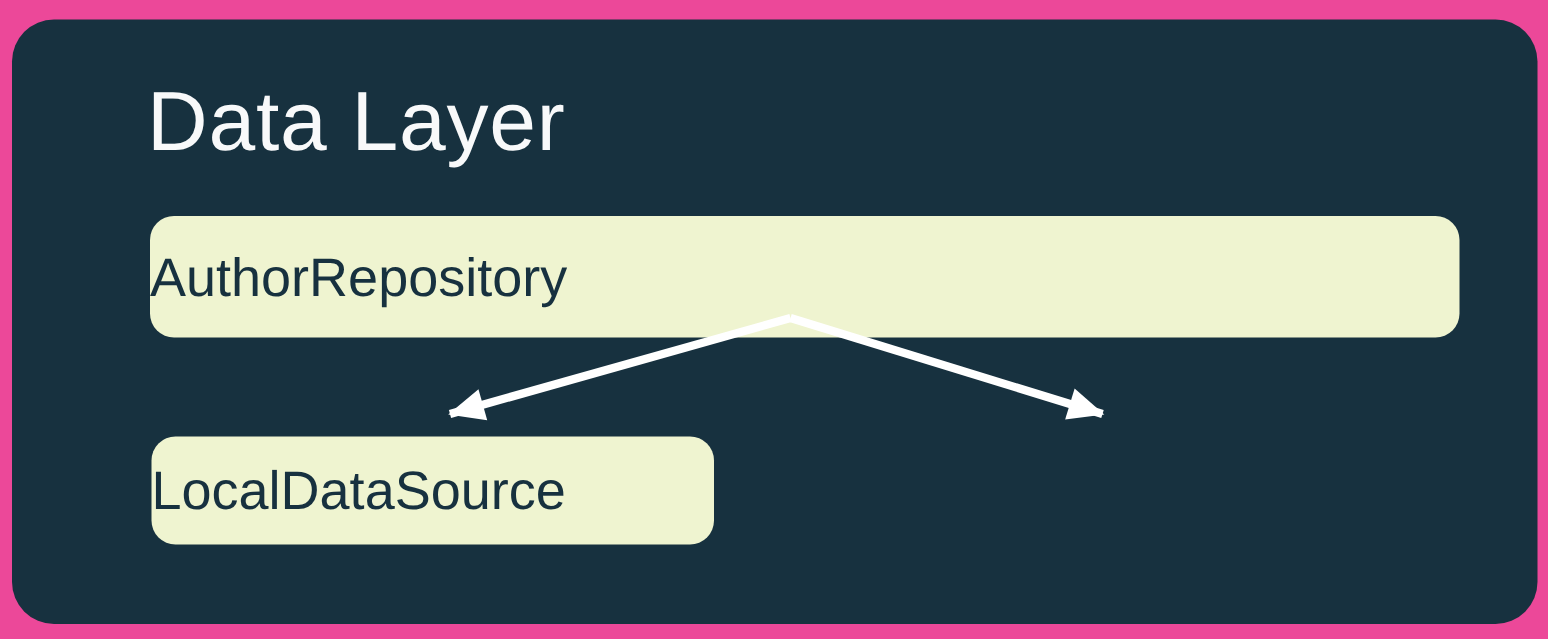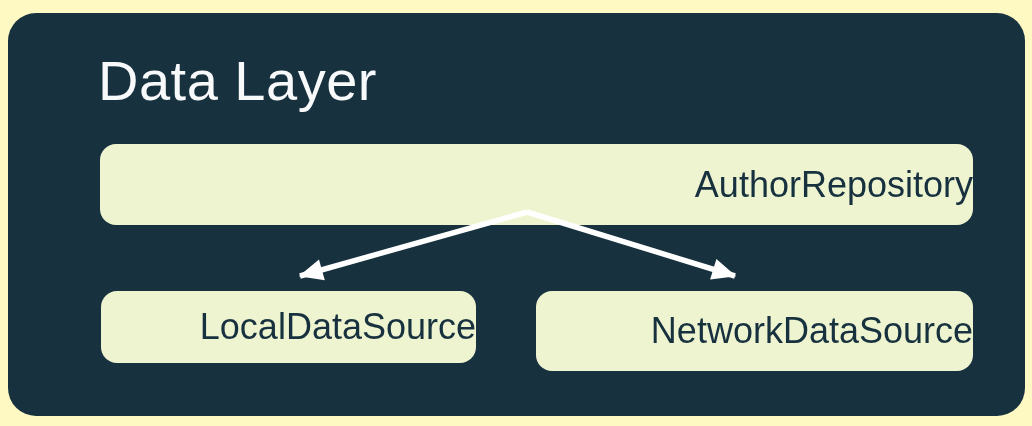--- a/index.html
+++ b/index.html
@@ -7,21 +7,21 @@
   body {
     font-family: "Liberation Sans", sans-serif;
     width: 1032px;
     height: 426px;
     overflow: hidden;
   }
   .canvas {
     position: relative;
     width: 1032px;
     height: 426px;
-    background: #fef9c3;
+    background: #ec4899;
   }
   .container {
     position: absolute;
     left: 8px;
     top: 13px;
     width: 1017px;
     height: 403px;
     background: #17313F;
     border-radius: 28px;
   }
@@ -35,21 +35,21 @@
     color: #F8F9FA;
     line-height: 1.15;
     white-space: nowrap;
   }
   .node {
     position: absolute;
     background: #EFF4D0;
     border-radius: 16px;
     display: flex;
     align-items: center;
-    justify-content: flex-end;
+    justify-content: flex-start;
     color: #17313F;
     font-size: 36px;
     font-weight: 400;
     white-space: nowrap;
   }
   .node-repo    { left: 92px;  top: 131px; width: 873px; height: 81px; }
   .node-local   { left: 93px;  top: 278px; width: 375px; height: 72px; }
   .node-network { left: 528px; top: 278px; width: 437px; height: 80px; }
   .arrows {
     position: absolute;
@@ -68,23 +68,20 @@
     <div class="title">Data Layer</div>
 
     <div class="node node-repo">
       <span>AuthorRepository</span>
     </div>
 
     <div class="node node-local">
       <span>LocalDataSource</span>
     </div>
 
-    <div class="node node-network">
-      <span>NetworkDataSource</span>
-    </div>
   </div>
 
   <svg class="arrows" viewBox="0 0 1032 426">
     <defs>
       <marker id="arrowhead" viewBox="0 0 10 10" refX="9.5" refY="5" markerWidth="30" markerHeight="25" orient="auto" markerUnits="userSpaceOnUse">
         <path d="M0.4,0.7 L10,5 L0.4,9.3 Z" fill="#FFFFFF"></path>
       </marker>
     </defs>
     <line x1="527" y1="212" x2="300" y2="276" stroke-width="5.5" marker-end="url(#arrowhead)" stroke="#FFFFFF"></line>
     <line x1="527" y1="212" x2="735" y2="276" stroke-width="5.5" marker-end="url(#arrowhead)" stroke="#FFFFFF"></line>

